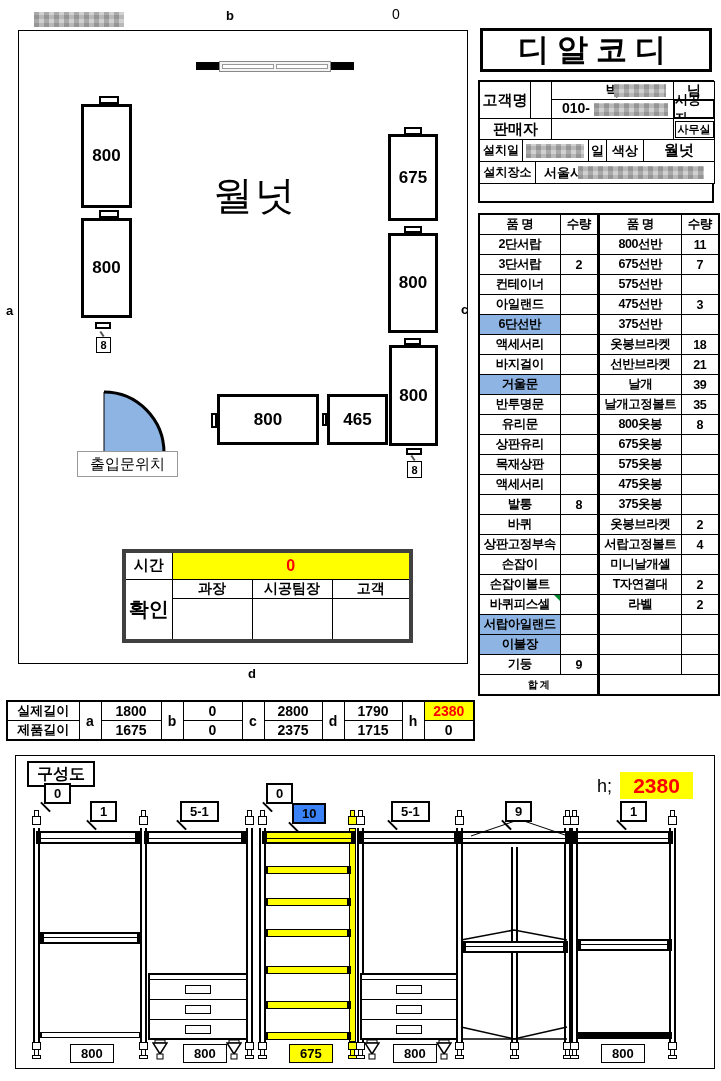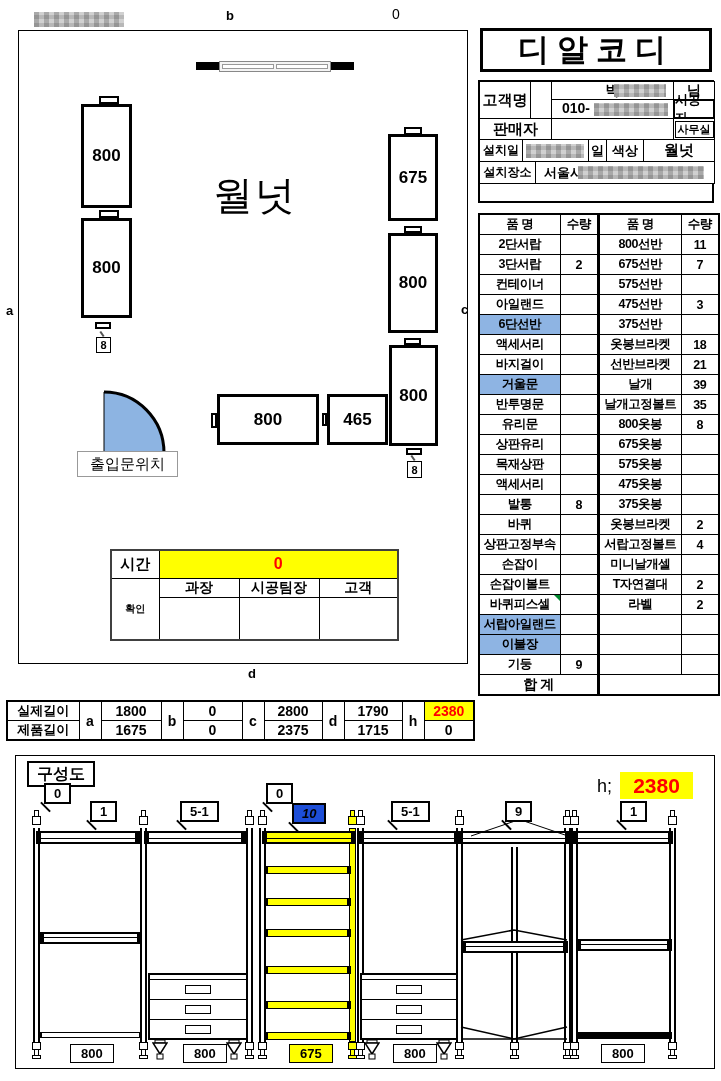--- a/index.html
+++ b/index.html
@@ -54,21 +54,21 @@
   .ft.y{background:#FFFF00;}
   .dunit{position:absolute;box-sizing:border-box;border:2px solid #000;background:#fff;height:67px;}
   .dtop{height:4px;border-bottom:1px solid #000;}
   .drawer{height:19px;border-bottom:1px solid #000;display:flex;align-items:center;justify-content:center;}
   .drawer:last-child{border-bottom:none;}
   .handle{width:24px;height:7px;border:1px solid #000;display:block;}
   .callout{position:absolute;border:2px solid #000;background:#fff;font-weight:bold;
            font-size:13px;padding:1px 8px;z-index:3;}
   .callout::after{content:'';position:absolute;left:-7px;bottom:-6px;width:13px;height:2px;
            background:#000;transform:rotate(45deg);}
-  .callout.yel{background:#1d4ed8;font-style:italic;}
+  .callout.yel{background:#3b82f6;}
   .wlabel{position:absolute;border:1px solid #000;background:#fff;font-weight:bold;
           font-size:13px;padding:0 10px;height:17px;line-height:17px;z-index:3;}
   .wlabel.yel{background:#FFFF00;}
   .sideletter{font-weight:bold;font-size:13px;}
 </style>
 </head>
 <body>
 
 <div id="canvas">
 
@@ -113,34 +113,34 @@
   <div class="abs ptab" style="left:322px;top:413px;width:5px;height:13px;"></div>
   <div class="abs pbox ctr" style="left:327px;top:394px;width:61px;height:51px;">465</div>
 
   <svg class="abs" style="left:98px;top:387px;" width="72" height="72" viewBox="0 0 72 72">
     <path d="M6,5 A60,61 0 0 1 66,66 L6,66 Z" fill="#8DB4E2" stroke="none"></path>
     <path d="M6,5 A60,61 0 0 1 66,66" fill="none" stroke="#000" stroke-width="3"></path>
     <line x1="6" y1="5" x2="6" y2="66" stroke="#000" stroke-width="1"></line>
   </svg>
   <div class="abs ctr" style="left:77px;top:451px;width:101px;height:26px;border:1px solid #999;background:#fff;font-size:15px;z-index:2;">출입문위치</div>
 
-  <table class="sheet abs" style="left:110px;top:549px;width:287px;border:2px solid #404040;">
+  <table class="sheet abs" style="left:122px;top:549px;width:287px;border:4px solid #404040;">
     <colgroup>
         <col style="width:48px">
         <col style="width:80px">
         <col style="width:80px">
         <col style="width:79px">
       </colgroup>
     <tbody>
         <tr style="height:28px;">
       <td style="font-size:15px;">시간</td>
       <td colspan="3" class="yel red" style="font-size:16px;">0</td>
     </tr>
     <tr style="height:19px;">
-      <td rowspan="2" style="font-size:10px;">확인</td>
+      <td rowspan="2" style="font-size:20px;">확인</td>
       <td style="font-size:14px;">과장</td>
       <td style="font-size:14px;">시공팀장</td>
       <td style="font-size:14px;">고객</td>
     </tr>
     <tr style="height:43px;">
       <td></td>
       <td></td>
       <td></td>
     </tr>
   </tbody>
@@ -302,21 +302,21 @@
           <td></td>
         </tr>
 
         <tr>
           <td>기둥</td>
           <td>9</td>
         </tr>
       </tbody>
     <tbody>
         <tr style="height:19px;">
-      <td colspan="2" style="font-size:14px;">합 계</td>
+      <td colspan="2" style="font-size:10px;">합 계</td>
     </tr>
       </tbody>
   </table>
 
   <table class="sheet parts abs" style="left:598px;top:213px;width:120px;">
     <colgroup>
         <col style="width:82px">
         <col style="width:38px">
       </colgroup>
     <thead>

